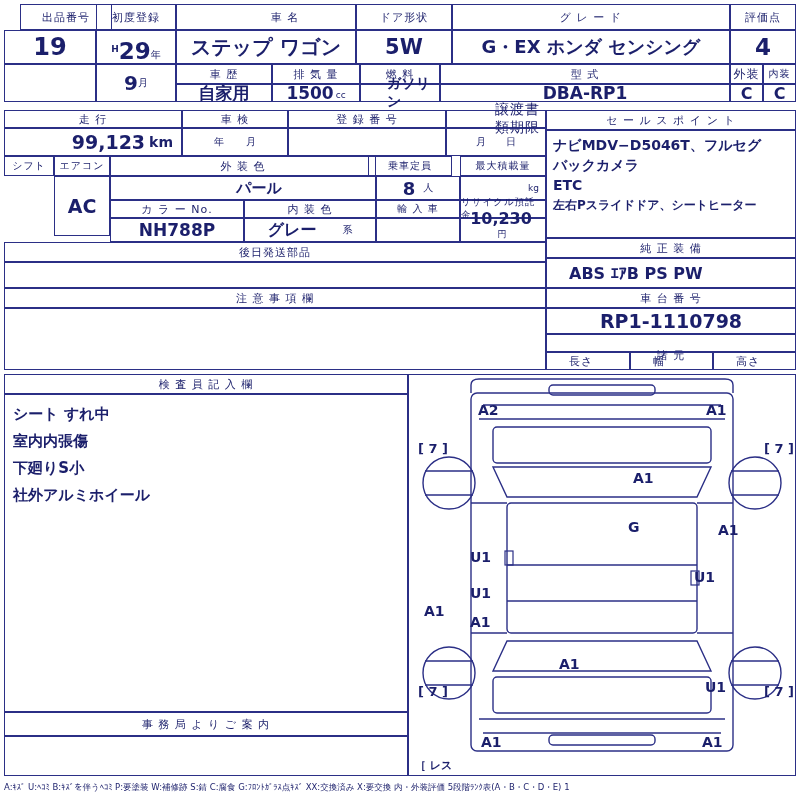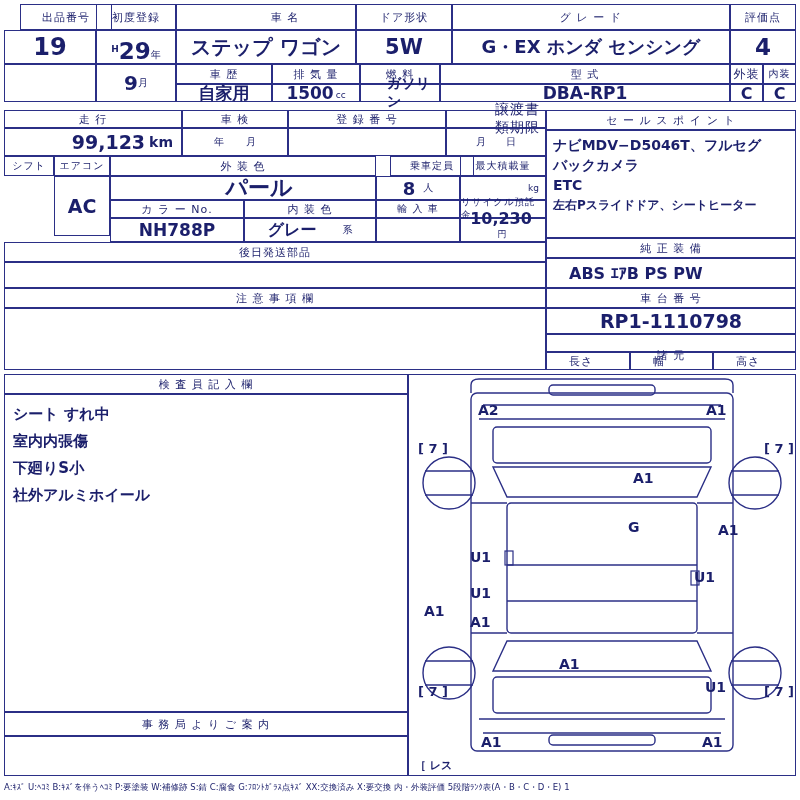--- a/index.html
+++ b/index.html
@@ -170,24 +170,24 @@
     <div class="lbl" style="height:100%;font-size:10px;">エアコン</div>
   </div>
   <div class="bx" style="left:54px;top:176px;width:56px;height:60px;">
     <div class="val" style="height:100%;font-size:19px;">AC</div>
   </div>
 
   <div class="bx" style="left:110px;top:156px;width:266px;height:20px;">
     <div class="lbl" style="height:100%;">外 装 色</div>
   </div>
   <div class="bx" style="left:110px;top:176px;width:266px;height:24px;">
-    <div class="val-s" style="height:100%;font-size:22px;padding-left:32px;">パール</div>
-  </div>
-
-  <div class="bx" style="left:390px;top:156px;width:84px;height:20px;">
+    <div class="val-s" style="height:100%;font-size:15px;padding-left:32px;">パール</div>
+  </div>
+
+  <div class="bx" style="left:368px;top:156px;width:84px;height:20px;">
     <div class="lbl" style="height:100%;font-size:10px;">乗車定員</div>
   </div>
   <div class="bx" style="left:376px;top:176px;width:84px;height:24px;">
     <div style="height:100%;display:flex;align-items:center;justify-content:center;">
       <span style="font-size:18px;font-weight:bold;">8</span>
       <span class="sub" style="padding-left:8px;">人</span>
     </div>
   </div>
 
   <div class="bx" style="left:460px;top:156px;width:86px;height:20px;">

